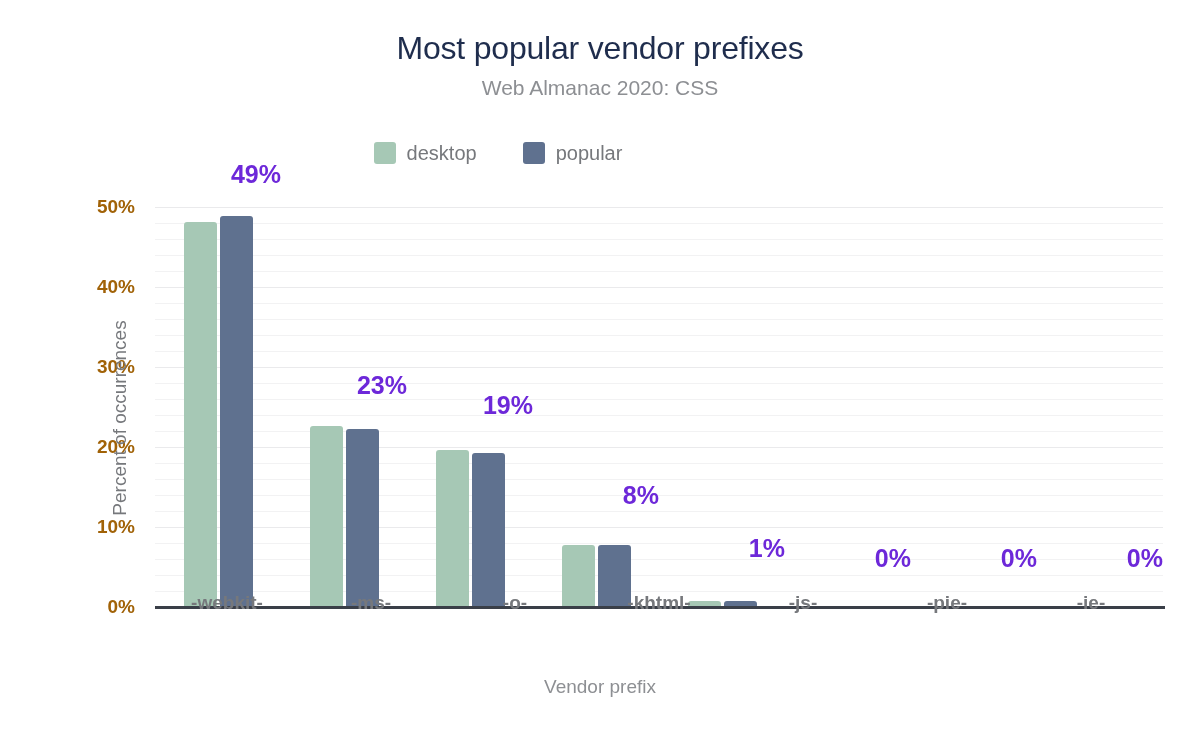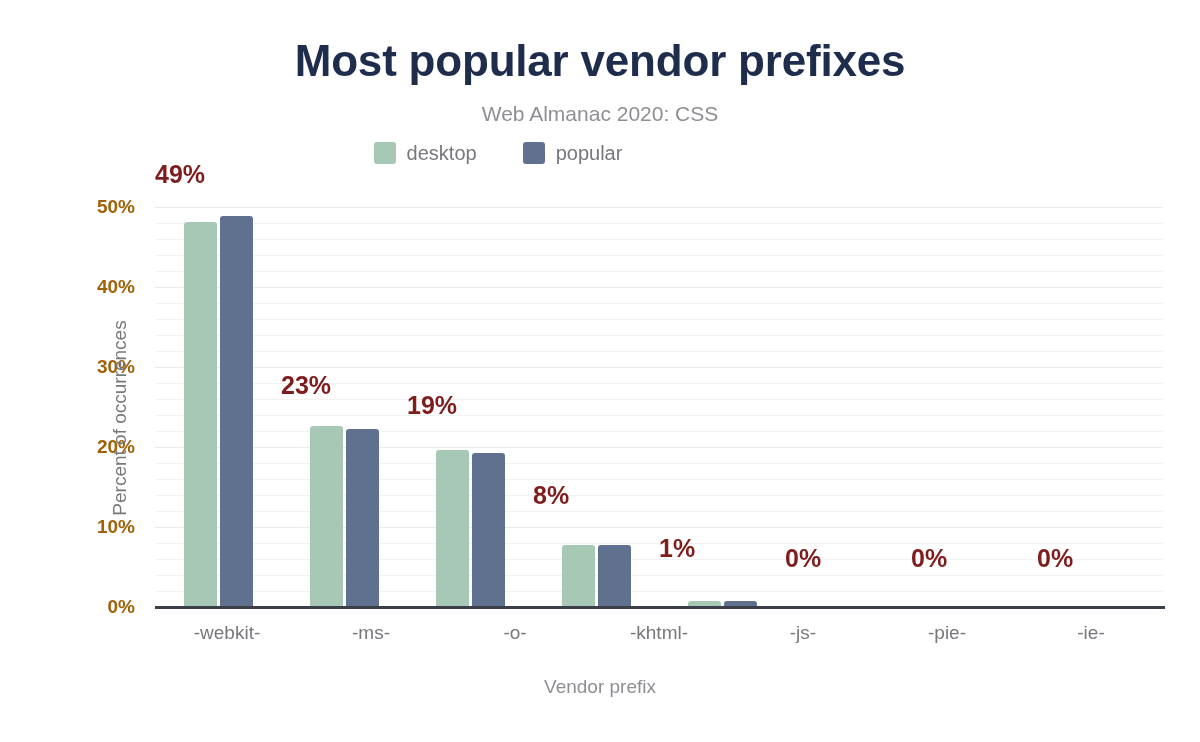--- a/index.html
+++ b/index.html
@@ -17,24 +17,24 @@
 
   
   .chart-header {
     position: absolute;
     left: 0;
     top: 0;
     width: 1200px;
     text-align: center;
   }
   .chart-title {
-    margin: 6px;
+    margin: 0;
     padding-top: 30px;
-    font-size: 44px;
-    font-weight: bold;
+    font-size: 32px;
+    font-weight: normal;
     color: #1f2d4d;
     letter-spacing: -0.2px;
     line-height: 1.15;
   }
   .chart-subtitle {
     margin: 0;
     padding-top: 8px;
     font-size: 21px;
     font-weight: normal;
     color: #8d8f93;
@@ -136,24 +136,25 @@
     color: #76787c;
     transform: rotate(-90deg);
     transform-origin: center center;
     white-space: nowrap;
   }
 
   
   .x-ticks {
     position: absolute;
     left: 155px;
-    top: 616px;
+    top: 586px;
     width: 1008px;
     height: 34px;
     display: flex;
+    font-weight: bold;
   }
   .x-tick {
     flex: 1 1 0;
     text-align: center;
     font-size: 19px;
     color: #76787c;
     line-height: 34px;
     white-space: nowrap;
   }
   .x-axis-title {
@@ -189,24 +190,24 @@
     border-radius: 3px 3px 0 0;
     display: block;
   }
   .bar.desktop { background: #a6c8b5; }
   .bar.mobile  { background: #5f718f; }
 
   .value-label {
     position: absolute;
     left: 0;
     width: 100%;
-    text-align: left;
+    text-align: right;
     font-size: 25px;
     font-weight: bold;
-    color: #7f1d1d;
+    color: #6d28d9;
     white-space: nowrap;
   }
 </style>
 </head>
 <body>
 
 <div class="chart-header">
   <h1 class="chart-title">Most popular vendor prefixes</h1>
   <h2 class="chart-subtitle">Web Almanac 2020: CSS</h2>
 </div>

